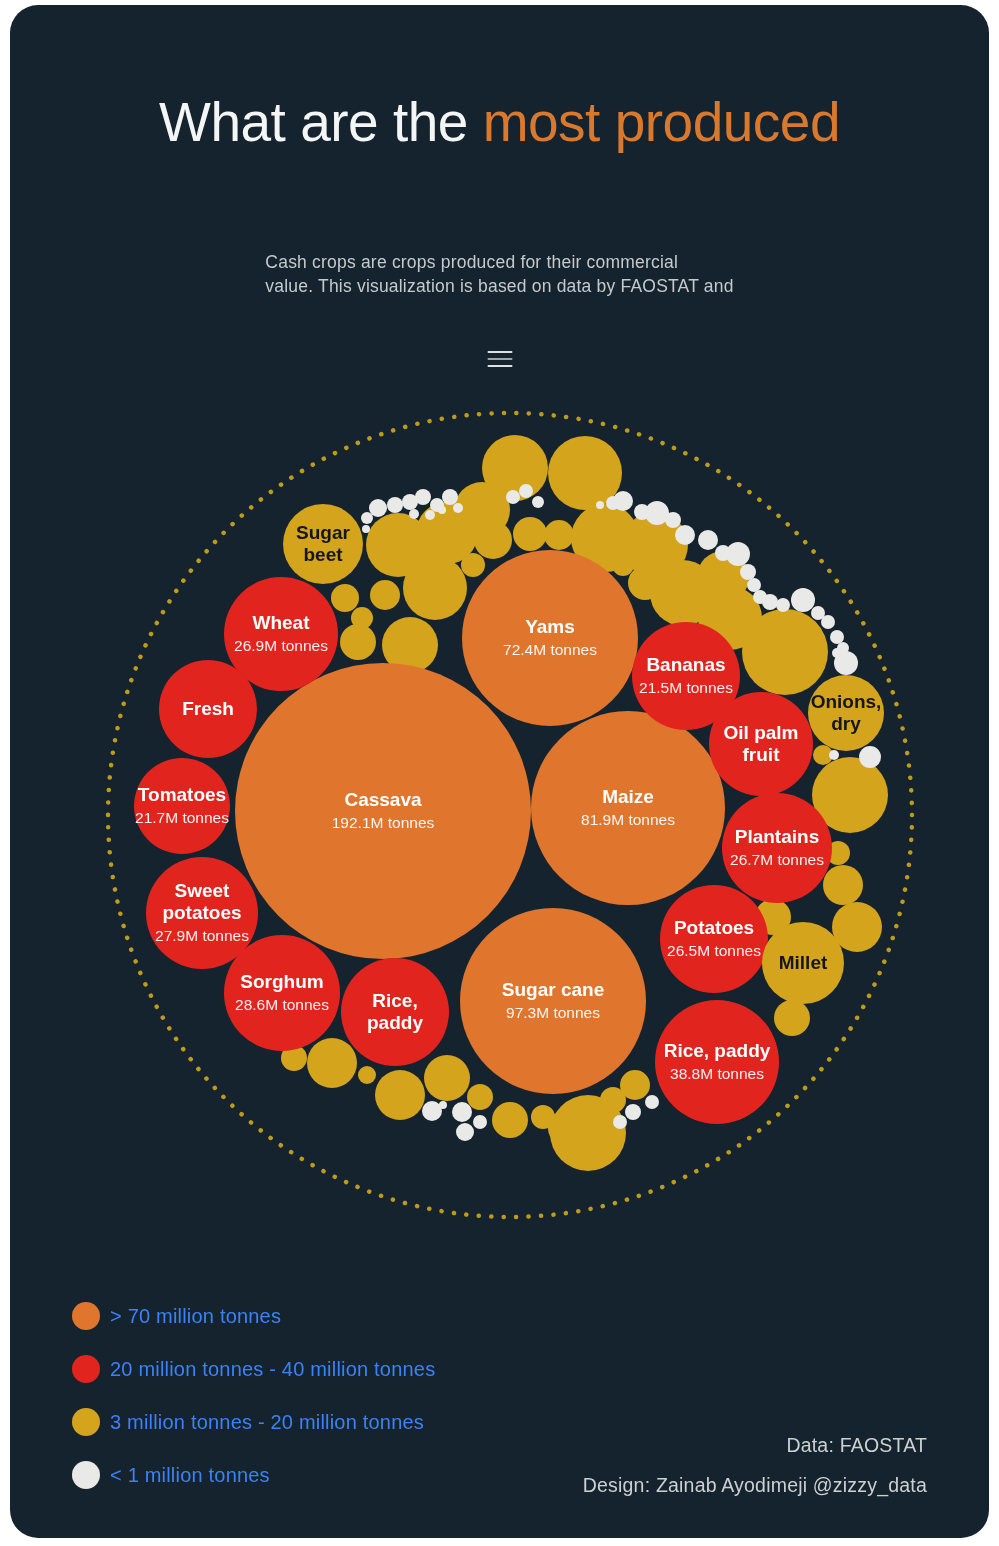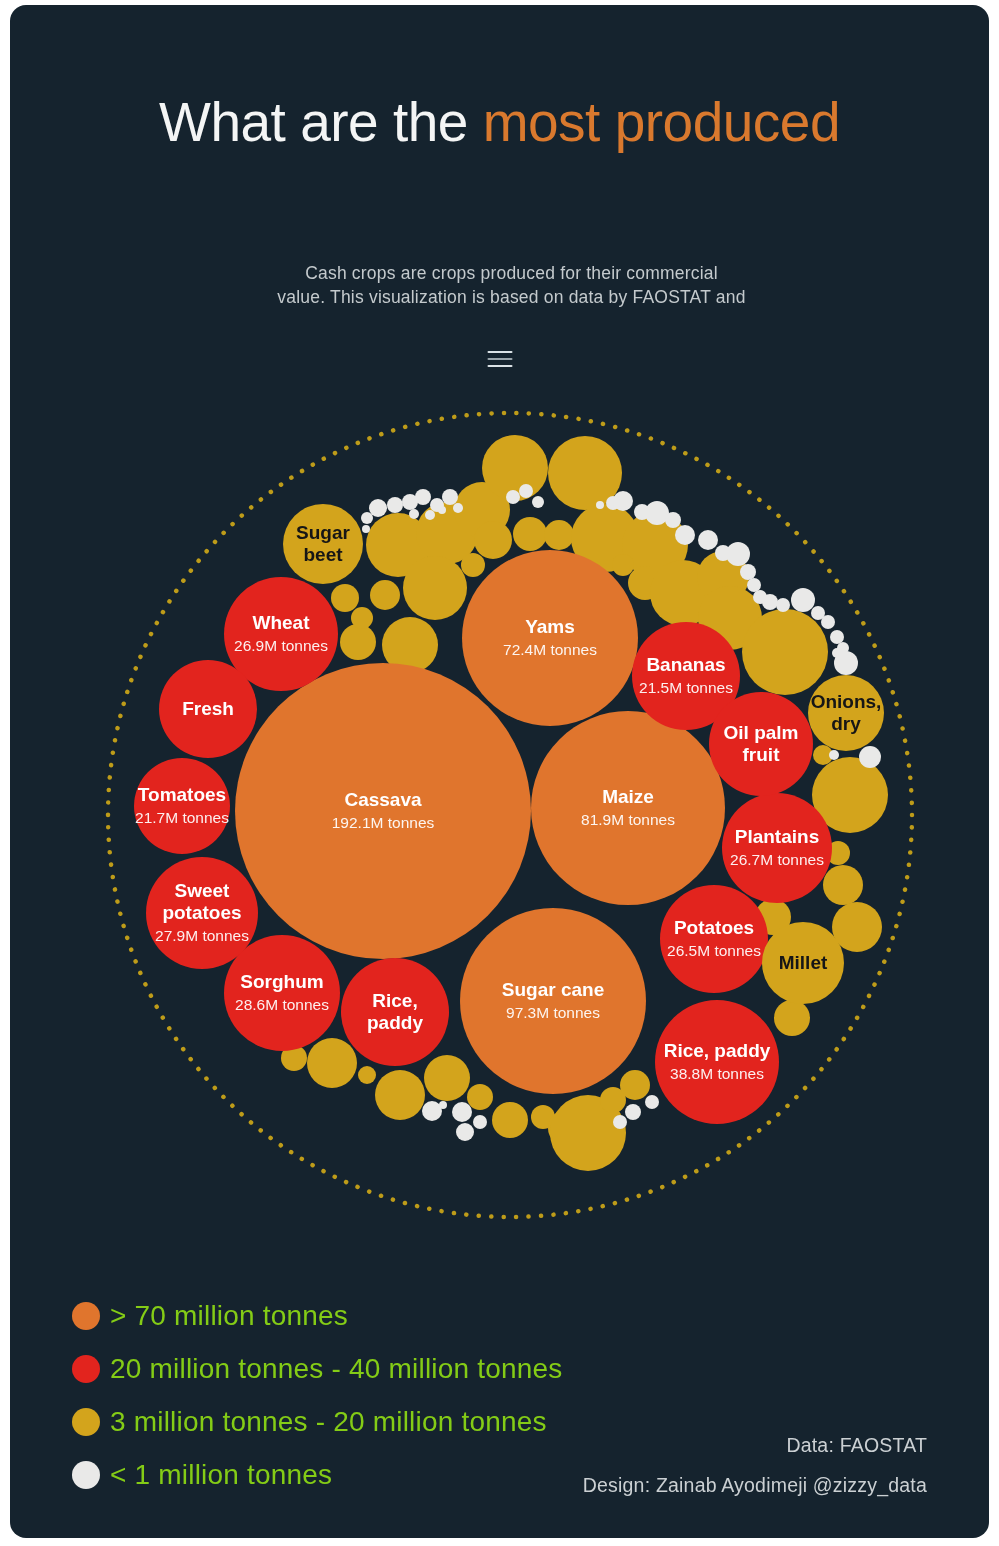--- a/index.html
+++ b/index.html
@@ -3,51 +3,51 @@
 <meta charset="utf-8">
 <style>
   * { margin:0; padding:0; box-sizing:border-box; }
   html,body { background:#ffffff; }
   .page {
     position:relative; width:999px; height:1546px; background:#ffffff;
     overflow:hidden; font-family:"Liberation Sans", sans-serif;
   }
   .card {
     position:absolute; left:10px; top:5px; right:10px; bottom:8px;
-    background:#15232e; border-radius:16px;
+    background:#15232e; border-radius:28px;
   }
   .title {
     position:absolute; top:84px; left:0; width:100%;
     text-align:center; color:#f4f5f5;
     font-size:55px; line-height:67px; font-weight:300; letter-spacing:-0.5px;
   }
   .title .accent { color:#d9792e; }
   .subtitle {
-    position:absolute; top:257px; left:50%; transform:translateX(-50%);
-    text-align:center; color:#c4cacd; font-size:17.5px; line-height:23.5px;
-    letter-spacing:0.2px; white-space:nowrap;margin-left:12px;
+    position:absolute; top:246px; left:50%; transform:translateX(-50%);
+    color:#c4cacd; font-size:17.5px; line-height:23.5px;
+    letter-spacing:0.2px; white-space:nowrap;
   }
   .divider {
     position:absolute; top:343px; left:50%; transform:translateX(-50%);
     display:flex; flex-direction:column; align-items:center;
   }
   .divider span {
     display:block; width:25px; height:2px; background:#dbe2e7;
     margin:2.6px 0; border-radius:1px;
   }
   .divider span:nth-child(2){ background:#9aa5ac; }
   #bubble-chart { position:absolute; left:0; top:380px; }
   .legend {
     position:absolute; left:62px; top:1297px;
   }
   .legend-row { display:flex; align-items:center; height:28px; margin-bottom:25px; }
   .legend-dot {
     width:28px; height:28px; border-radius:50%; margin-right:10px; flex:0 0 auto;
   }
-  .legend-label { color:#84cc16; font-size:28px; letter-spacing:0.2px; }
+  .legend-label { color:#3b82f6; font-size:20px; letter-spacing:0.2px; }
   .credits {
     position:absolute; right:62px; top:1420px; text-align:right;
     color:#cbd0d3; font-size:19.5px; line-height:40px; letter-spacing:0.2px;margin-left:37px;
   }
 </style>
 </head>
 <body>
 
 <div class="page">
   <div class="card">

